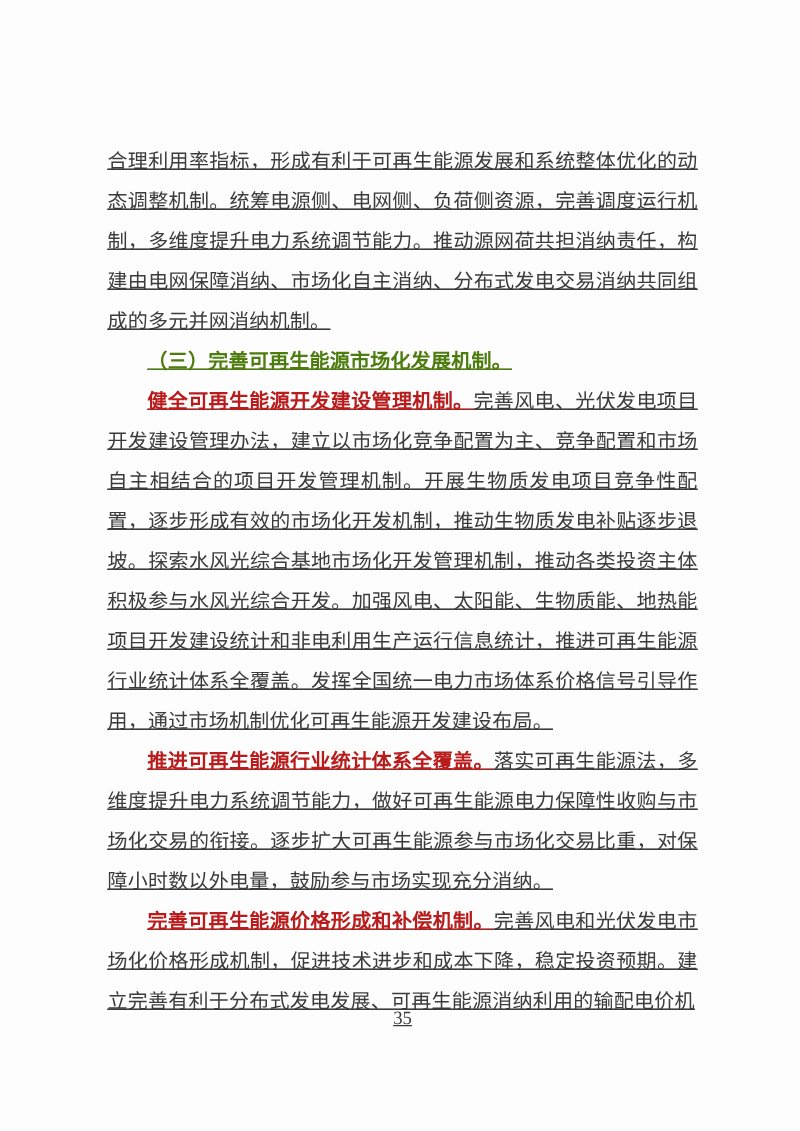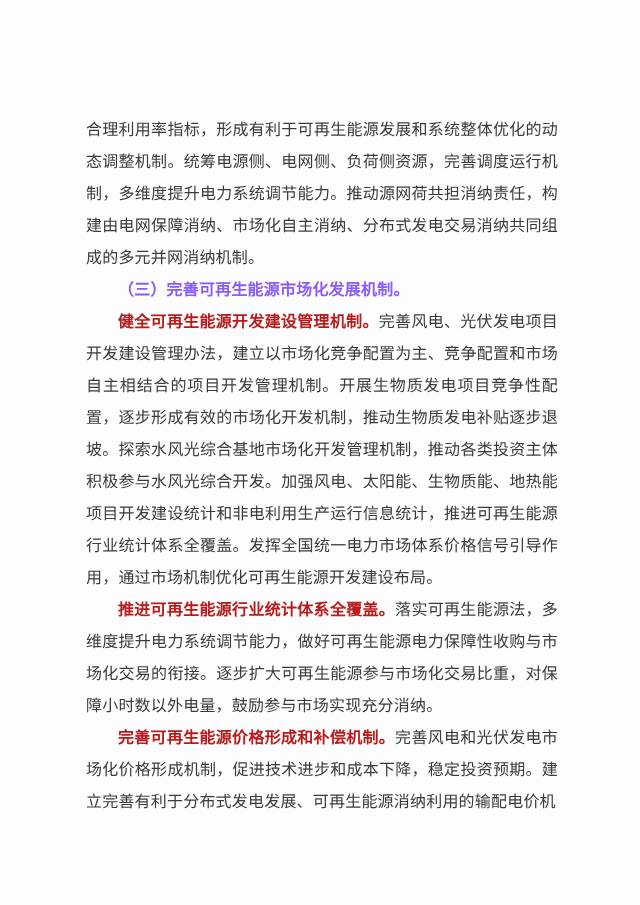--- a/index.html
+++ b/index.html
@@ -1,15 +1,15 @@
 <!DOCTYPE html>
 <html lang="zh-CN"><head>
 <meta charset="utf-8">
 <style>
-  * { box-sizing: border-box; }
+  * { box-sizing: border-box; text-decoration: underline; }
   html, body {
     margin: 0;
     padding: 0;
     background: #ffffff;
   }
   .page {
     position: relative;
     width: 640px;
     height: 905px;
     background: #fdfdfd;
@@ -31,21 +31,21 @@
   .para {
     margin: 0;
     padding: 0;
     text-indent: 2em;
   }
   .para.no-indent {
     text-indent: 0;
   }
   .para.heading {
     font-weight: bold;
-    color: #8b5cf6;
+    color: #4d7c0f;
   }
   .lead {
     font-weight: bold;
     color: #b91c1c;
   }
   .page-number {
     position: absolute;
     left: 86px;
     top: 807px;
     width: 472px;
@@ -67,14 +67,15 @@
     <p class="para heading"><span>（三）完善可再生能源市场化发展机制。</span></p>
 
     <p class="para"><span class="lead">健全可再生能源开发建设管理机制。</span><span>完善风电、光伏发电项目开发建设管理办法，建立以市场化竞争配置为主、竞争配置和市场自主相结合的项目开发管理机制。开展生物质发电项目竞争性配置，逐步形成有效的市场化开发机制，推动生物质发电补贴逐步退坡。探索水风光综合基地市场化开发管理机制，推动各类投资主体积极参与水风光综合开发。加强风电、太阳能、生物质能、地热能项目开发建设统计和非电利用生产运行信息统计，推进可再生能源行业统计体系全覆盖。发挥全国统一电力市场体系价格信号引导作用，通过市场机制优化可再生能源开发建设布局。</span></p>
 
     <p class="para"><span class="lead">推进可再生能源行业统计体系全覆盖。</span><span>落实可再生能源法，多维度提升电力系统调节能力，做好可再生能源电力保障性收购与市场化交易的衔接。逐步扩大可再生能源参与市场化交易比重，对保障小时数以外电量，鼓励参与市场实现充分消纳。</span></p>
 
     <p class="para"><span class="lead">完善可再生能源价格形成和补偿机制。</span><span>完善风电和光伏发电市场化价格形成机制，促进技术进步和成本下降，稳定投资预期。建立完善有利于分布式发电发展、可再生能源消纳利用的输配电价机</span></p>
 
   </div>
 
+  <div class="page-number">35</div>
 
 </div>
 
 </body></html>

